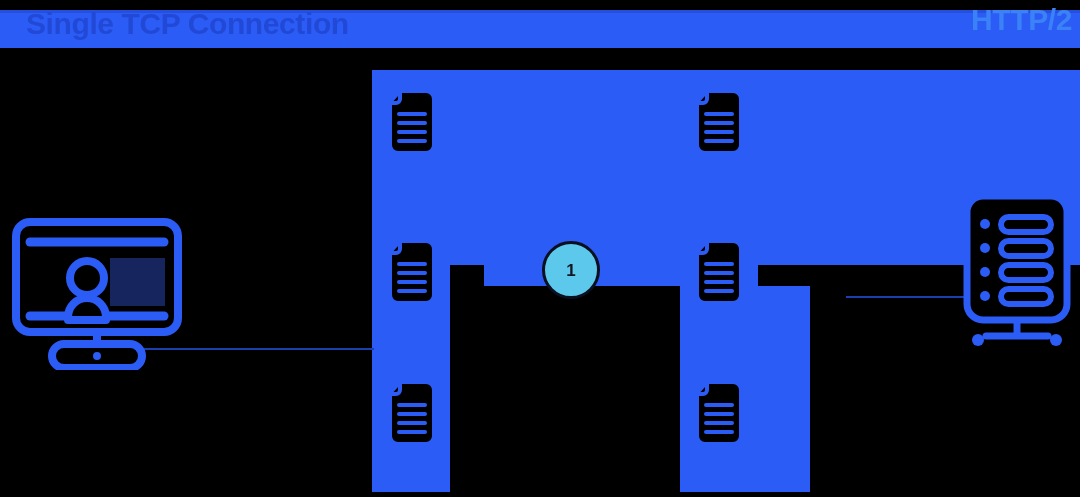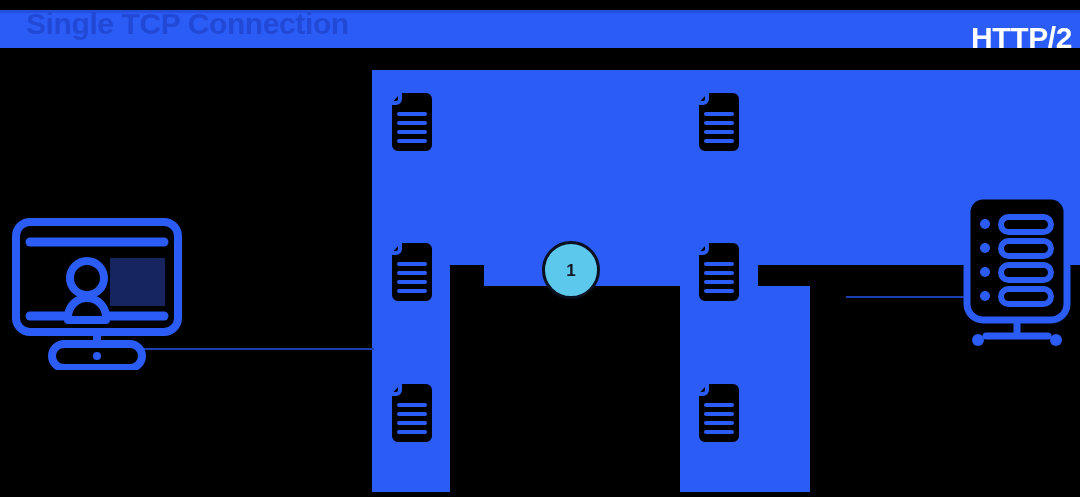--- a/index.html
+++ b/index.html
@@ -47,25 +47,25 @@
     font-size: 30px;
     font-weight: bold;
     letter-spacing: -0.4px;
     color: #2149D6;
     white-space: nowrap;
     line-height: 30px;
   }
   .header-protocol {
     position: absolute;
     right: 8px;
-    top: 23px;
+    top: 5px;
     font-size: 30px;
     font-weight: bold;
     letter-spacing: -0.4px;
-    color: #ffffff;
+    color: #3b82f6;
     white-space: nowrap;
     line-height: 30px;
   }
 
   
   .conn-region {
     position: absolute;
     left: 372px;
     top: 70px;
     width: 708px;

